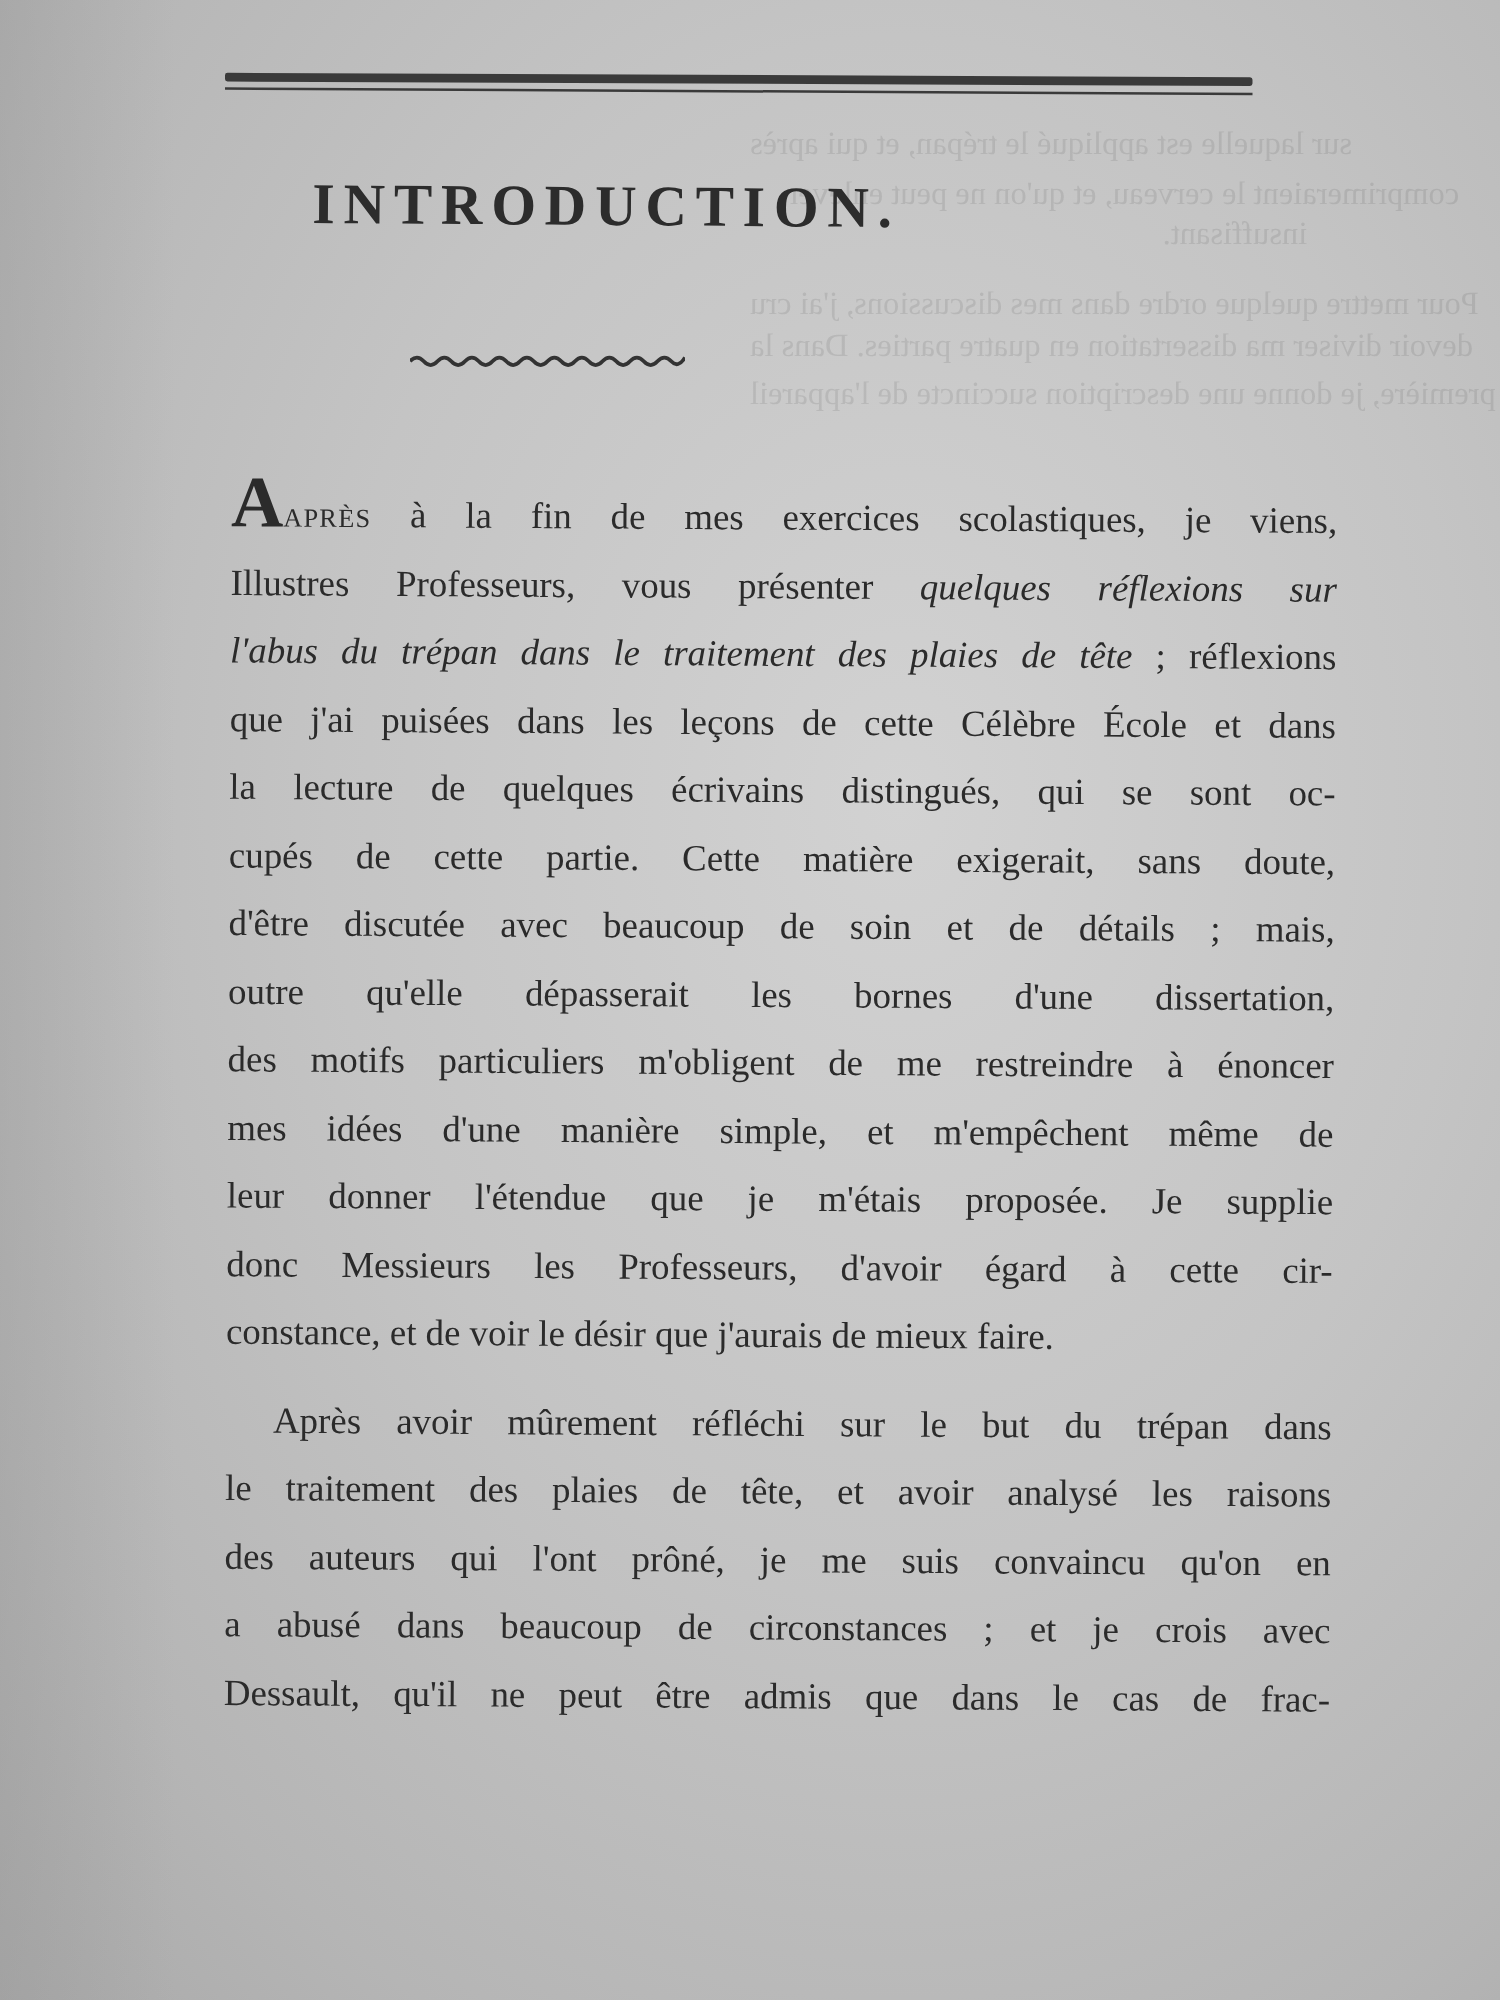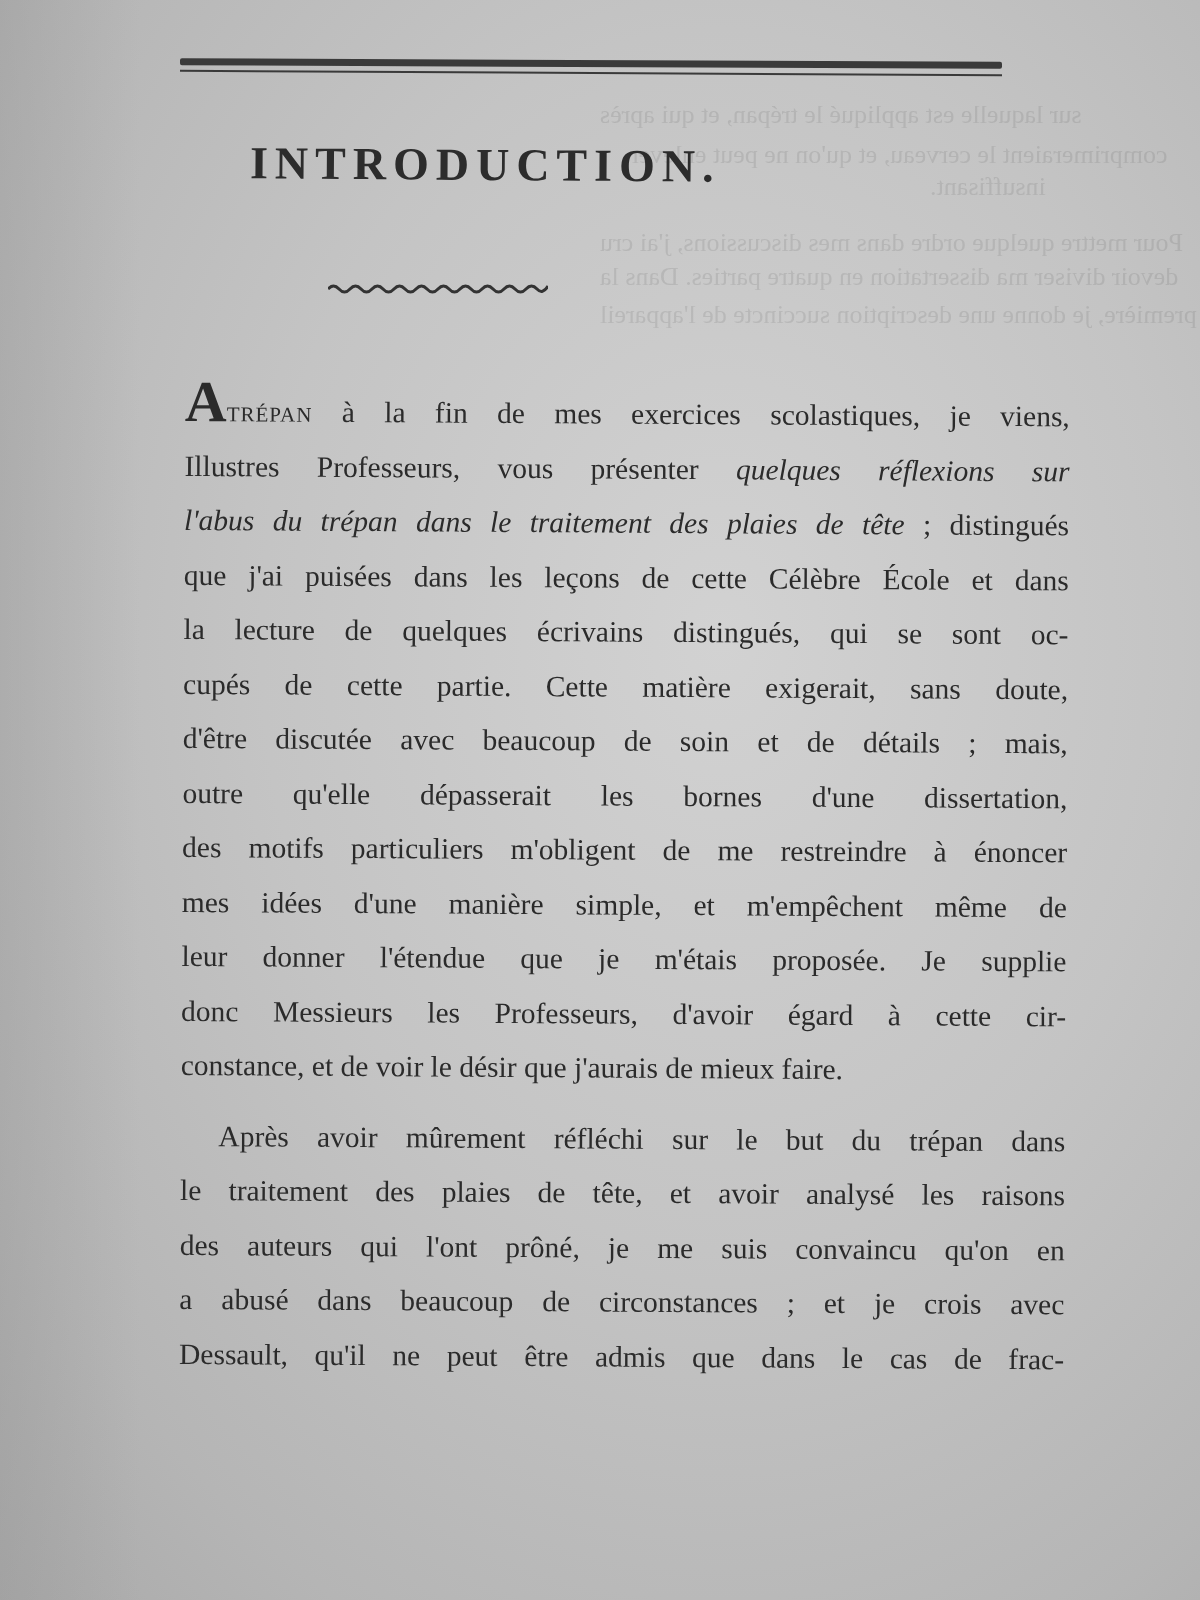--- a/index.html
+++ b/index.html
@@ -111,23 +111,23 @@
 <div class="rule-thin"></div>
 
 <div class="title">INTRODUCTION.</div>
 
 <svg class="wavy" viewBox="0 0 220 14" preserveAspectRatio="none">
   <path d="M0 8 Q 5.5 2 11 8 T 22 8 T 33 8 T 44 8 T 55 8 T 66 8 T 77 8 T 88 8 T 99 8 T 110 8 T 121 8 T 132 8 T 143 8 T 154 8 T 165 8 T 176 8 T 187 8 T 198 8 T 209 8 T 220 5" fill="none" stroke="#333" stroke-width="3"></path>
 </svg>
 
 <div class="text-block">
   <div>
-    <span class="line"><span class="dropcap">A</span><span class="smallcaps">trépan</span><span> à la fin de mes exercices scolastiques, je viens,</span></span>
+    <span class="line"><span class="dropcap">A</span><span class="smallcaps">après</span><span> à la fin de mes exercices scolastiques, je viens,</span></span>
     <span class="line"><span>Illustres Professeurs, vous présenter </span><span class="italic">quelques réflexions sur</span></span>
-    <span class="line"><span class="italic">l'abus du trépan dans le traitement des plaies de tête</span><span> ; distingués</span></span>
+    <span class="line"><span class="italic">l'abus du trépan dans le traitement des plaies de tête</span><span> ; réflexions</span></span>
     <span class="line">que j'ai puisées dans les leçons de cette Célèbre École et dans</span>
     <span class="line">la lecture de quelques écrivains distingués, qui se sont oc-</span>
     <span class="line">cupés de cette partie. Cette matière exigerait, sans doute,</span>
     <span class="line">d'être discutée avec beaucoup de soin et de détails ; mais,</span>
     <span class="line">outre qu'elle dépasserait les bornes d'une dissertation,</span>
     <span class="line">des motifs particuliers m'obligent de me restreindre à énoncer</span>
     <span class="line">mes idées d'une manière simple, et m'empêchent même de</span>
     <span class="line">leur donner l'étendue que je m'étais proposée. Je supplie</span>
     <span class="line">donc Messieurs les Professeurs, d'avoir égard à cette cir-</span>
     <span class="line last">constance, et de voir le désir que j'aurais de mieux faire.</span>

